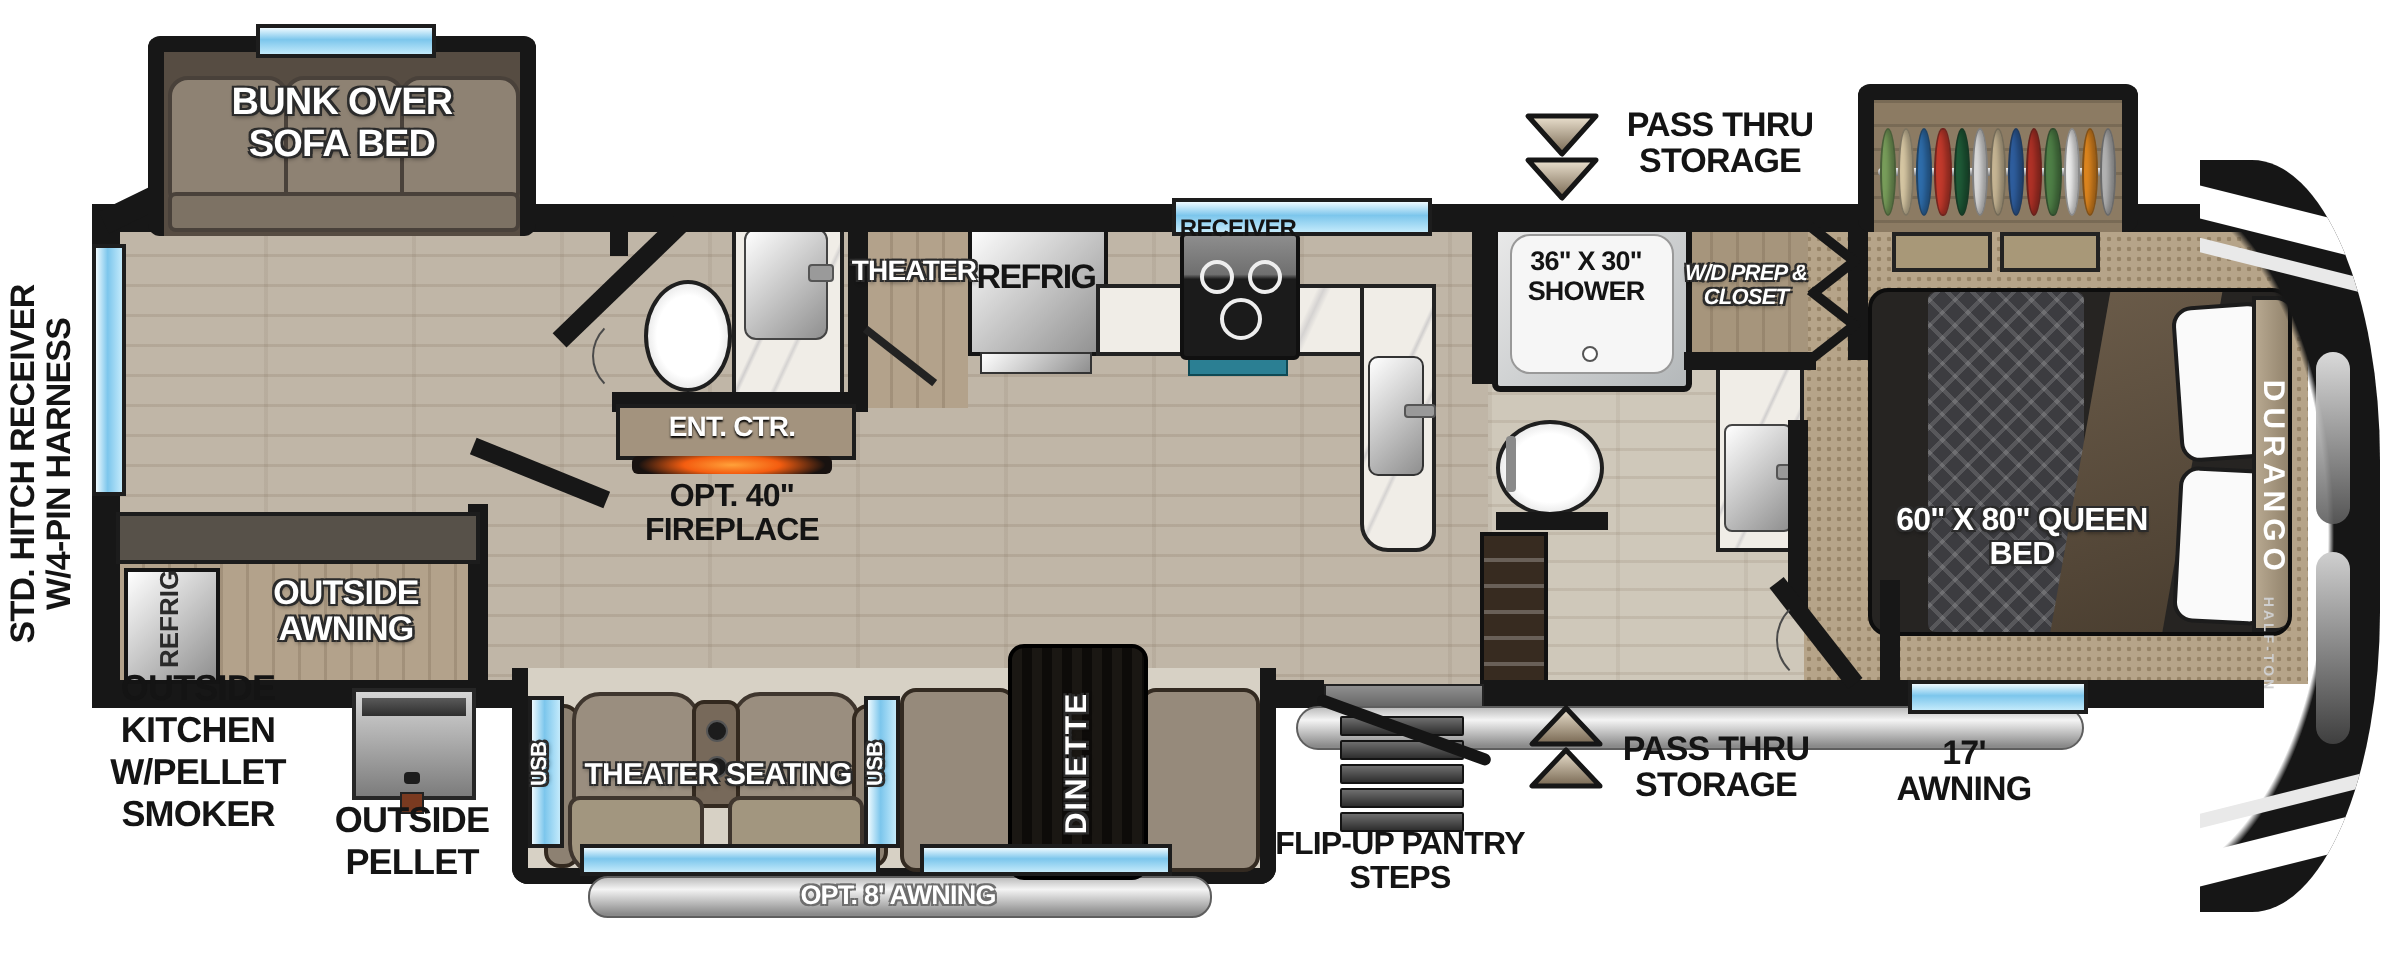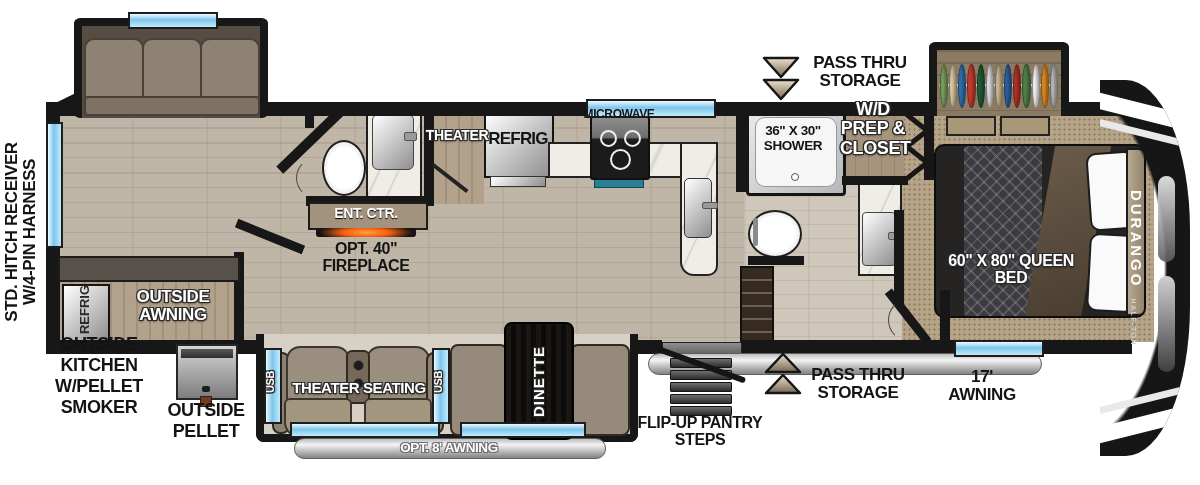--- a/index.html
+++ b/index.html
@@ -70,20 +70,21 @@
   <div class="arc" style="left:296px;top:158px;width:38px;height:38px;"></div>
   <div class="arc" style="left:888px;top:298px;width:42px;height:42px;"></div>
 
   <div class="slide" style="left:74px;top:18px;width:178px;height:92px;border-bottom:0;background:#564c42;">
     <div class="abs" style="left:2px;top:12px;width:56px;height:58px;background:#8e8273;border:2px solid #49413a;border-radius:10px 10px 4px 4px;"></div>
     <div class="abs" style="left:60px;top:12px;width:56px;height:58px;background:#8e8273;border:2px solid #49413a;border-radius:10px 10px 4px 4px;"></div>
     <div class="abs" style="left:118px;top:12px;width:56px;height:58px;background:#8e8273;border:2px solid #49413a;border-radius:10px 10px 4px 4px;"></div>
     <div class="abs" style="left:2px;top:70px;width:172px;height:16px;background:#7d7264;border:2px solid #49413a;border-radius:4px;"></div>
   </div>
   <div class="win" style="left:128px;top:12px;width:86px;height:13px;z-index:9;"></div>
+  <div class="lbl ow" style="left:92px;top:42px;width:158px;font-size:19px;">BUNK OVER SOFA BED</div>
 
   <div class="win winv" style="left:46px;top:122px;width:13px;height:122px;"></div>
 
   <div class="abs" style="left:58px;top:256px;width:178px;height:22px;background:#575149;border:2px solid #1c1c1c;z-index:5;"></div>
   <div class="abs silver" style="left:62px;top:284px;width:44px;height:54px;border:2px solid #141414;z-index:5;"></div>
   <div class="lbl" style="left:62px;top:304px;width:46px;font-size:13px;color:#2a2a2a;transform:rotate(-90deg);letter-spacing:0;">REFRIG</div>
   <div class="lbl ow" style="left:110px;top:288px;width:126px;font-size:17px;">OUTSIDE AWNING</div>
 
   <div class="abs" style="left:322px;top:140px;width:40px;height:52px;background:radial-gradient(#ffffff 55%,#c9c9c9);border:2.5px solid #1f1f1f;border-radius:50%;z-index:3;"></div>
   <div class="abs marble" style="left:366px;top:108px;width:52px;height:92px;border:2px solid #1f1f1f;z-index:3;"></div>
@@ -103,32 +104,32 @@
   <div class="abs silver" style="left:490px;top:176px;width:54px;height:9px;border:1.5px solid #333;z-index:3;"></div>
   <div class="lbl" style="left:484px;top:130px;width:68px;font-size:17px;letter-spacing:-0.8px;">REFRIG</div>
   <div class="abs marble" style="left:548px;top:142px;width:166px;height:32px;border:2px solid #222;z-index:3;"></div>
   <div class="abs marble" style="left:680px;top:142px;width:34px;height:130px;border:2px solid #222;border-radius:0 0 10px 14px;z-index:3;"></div>
   <div class="abs" style="left:590px;top:116px;width:56px;height:60px;background:linear-gradient(180deg,#8d8d8d 0%,#6f6f6f 32%,#1b1b1b 36%);border:2px solid #101010;border-radius:3px;z-index:4;">
     <div class="abs" style="left:8px;top:12px;width:13px;height:13px;border:2.5px solid #eee;border-radius:50%;"></div>
     <div class="abs" style="left:32px;top:12px;width:13px;height:13px;border:2.5px solid #eee;border-radius:50%;"></div>
     <div class="abs" style="left:18px;top:31px;width:17px;height:17px;border:2.5px solid #eee;border-radius:50%;"></div>
   </div>
   <div class="abs" style="left:594px;top:178px;width:48px;height:8px;background:#2b7f93;border:1px solid #0e4954;z-index:3;"></div>
-  <div class="lbl" style="left:578px;top:108px;width:82px;font-size:12px;z-index:10;">MICROWAVE</div>
+  <div class="lbl" style="left:578px;top:108px;width:82px;font-size:12px;z-index:10;">RECEIVER</div>
   <div class="win" style="left:586px;top:99px;width:126px;height:15px;"></div>
   <div class="abs silver" style="left:684px;top:178px;width:26px;height:58px;border:1.5px solid #333;border-radius:5px;z-index:4;"></div>
   <div class="abs" style="left:702px;top:202px;width:14px;height:5px;background:#999;border:1px solid #555;border-radius:2px;z-index:4;"></div>
 
   <div class="abs" style="left:746px;top:108px;width:94px;height:82px;background:linear-gradient(135deg,#eaeaea,#b4b8ba);border:3px solid #141414;border-radius:4px;z-index:3;">
     <div class="abs" style="left:6px;top:6px;right:6px;bottom:6px;background:#f6f6f6;border:1px solid #999;border-radius:10px;"></div>
     <div class="abs" style="left:42px;top:62px;width:6px;height:6px;border:1.5px solid #555;border-radius:50%;background:#fff;"></div>
   </div>
   <div class="lbl" style="left:752px;top:124px;width:82px;font-size:13.5px;">36" X 30" SHOWER</div>
   <div class="abs wood-vert" style="left:842px;top:110px;width:62px;height:68px;background-color:#a6957c;z-index:2;"></div>
-  <div class="lbl ow" style="left:840px;top:100px;width:66px;font-size:18px;">W/D PREP &amp; CLOSET</div>
+  <div class="lbl ow" style="left:840px;top:132px;width:66px;font-size:11px;font-style:italic;">W/D PREP &amp; CLOSET</div>
   <div class="abs" style="left:902px;top:120px;width:30px;height:4.5px;background:#171717;transform:rotate(38deg);z-index:4;"></div>
   <div class="abs" style="left:902px;top:136px;width:30px;height:4.5px;background:#171717;transform:rotate(-38deg);z-index:4;"></div>
   <div class="abs" style="left:902px;top:152px;width:30px;height:4.5px;background:#171717;transform:rotate(38deg);z-index:4;"></div>
   <div class="abs" style="left:902px;top:168px;width:30px;height:4.5px;background:#171717;transform:rotate(-38deg);z-index:4;"></div>
   <div class="abs" style="left:748px;top:210px;width:50px;height:44px;background:radial-gradient(#ffffff 55%,#c9c9c9);border:2.5px solid #1f1f1f;border-radius:50%;z-index:3;"></div>
   <div class="abs" style="left:753px;top:218px;width:5px;height:28px;background:#8a8a8a;border-radius:2px;z-index:3;"></div>
   <div class="abs marble" style="left:858px;top:180px;width:40px;height:92px;border:2px solid #1f1f1f;z-index:3;"></div>
   <div class="abs silver" style="left:862px;top:212px;width:32px;height:52px;border:1.5px solid #444;border-radius:4px;z-index:3;"></div>
   <div class="abs" style="left:888px;top:232px;width:10px;height:6px;background:#9a9a9a;border:1px solid #555;border-radius:2px;z-index:3;"></div>
   <div class="abs" style="left:740px;top:266px;width:30px;height:74px;background:#372b20;border:2px solid #111;z-index:3;background-image:repeating-linear-gradient(180deg,transparent 0 11px,rgba(255,255,255,.25) 11px 13px);"></div>

